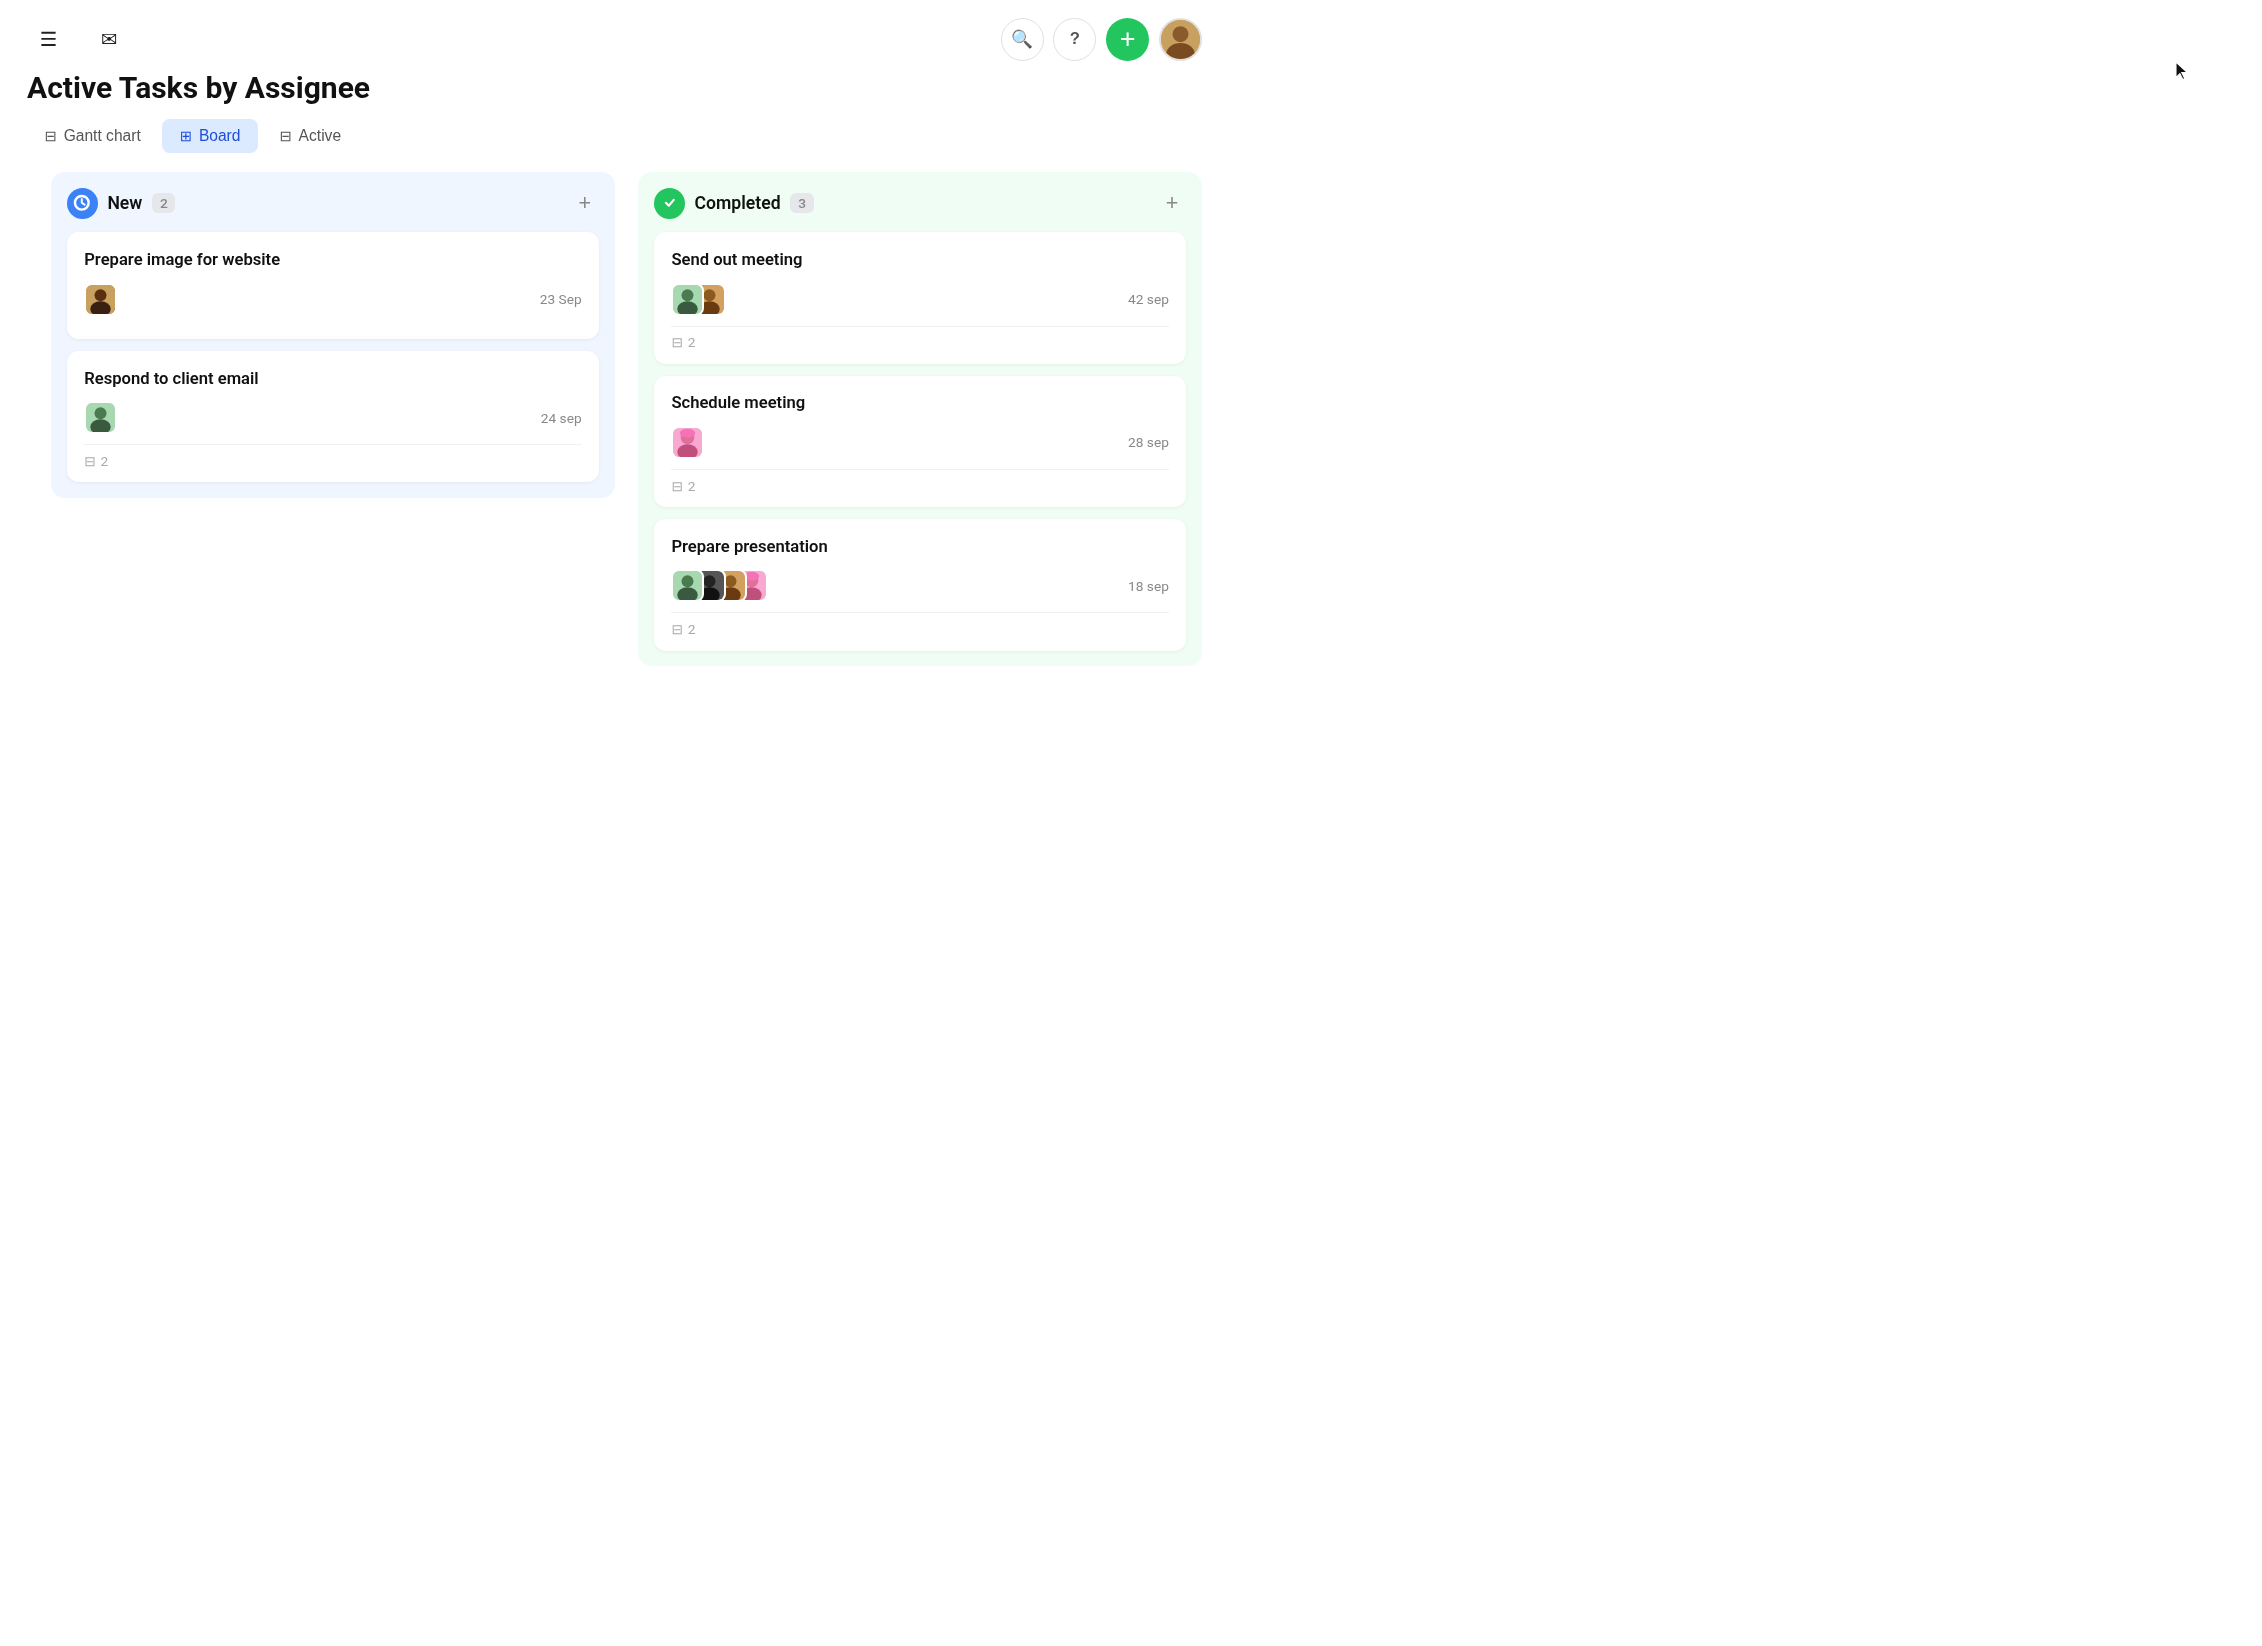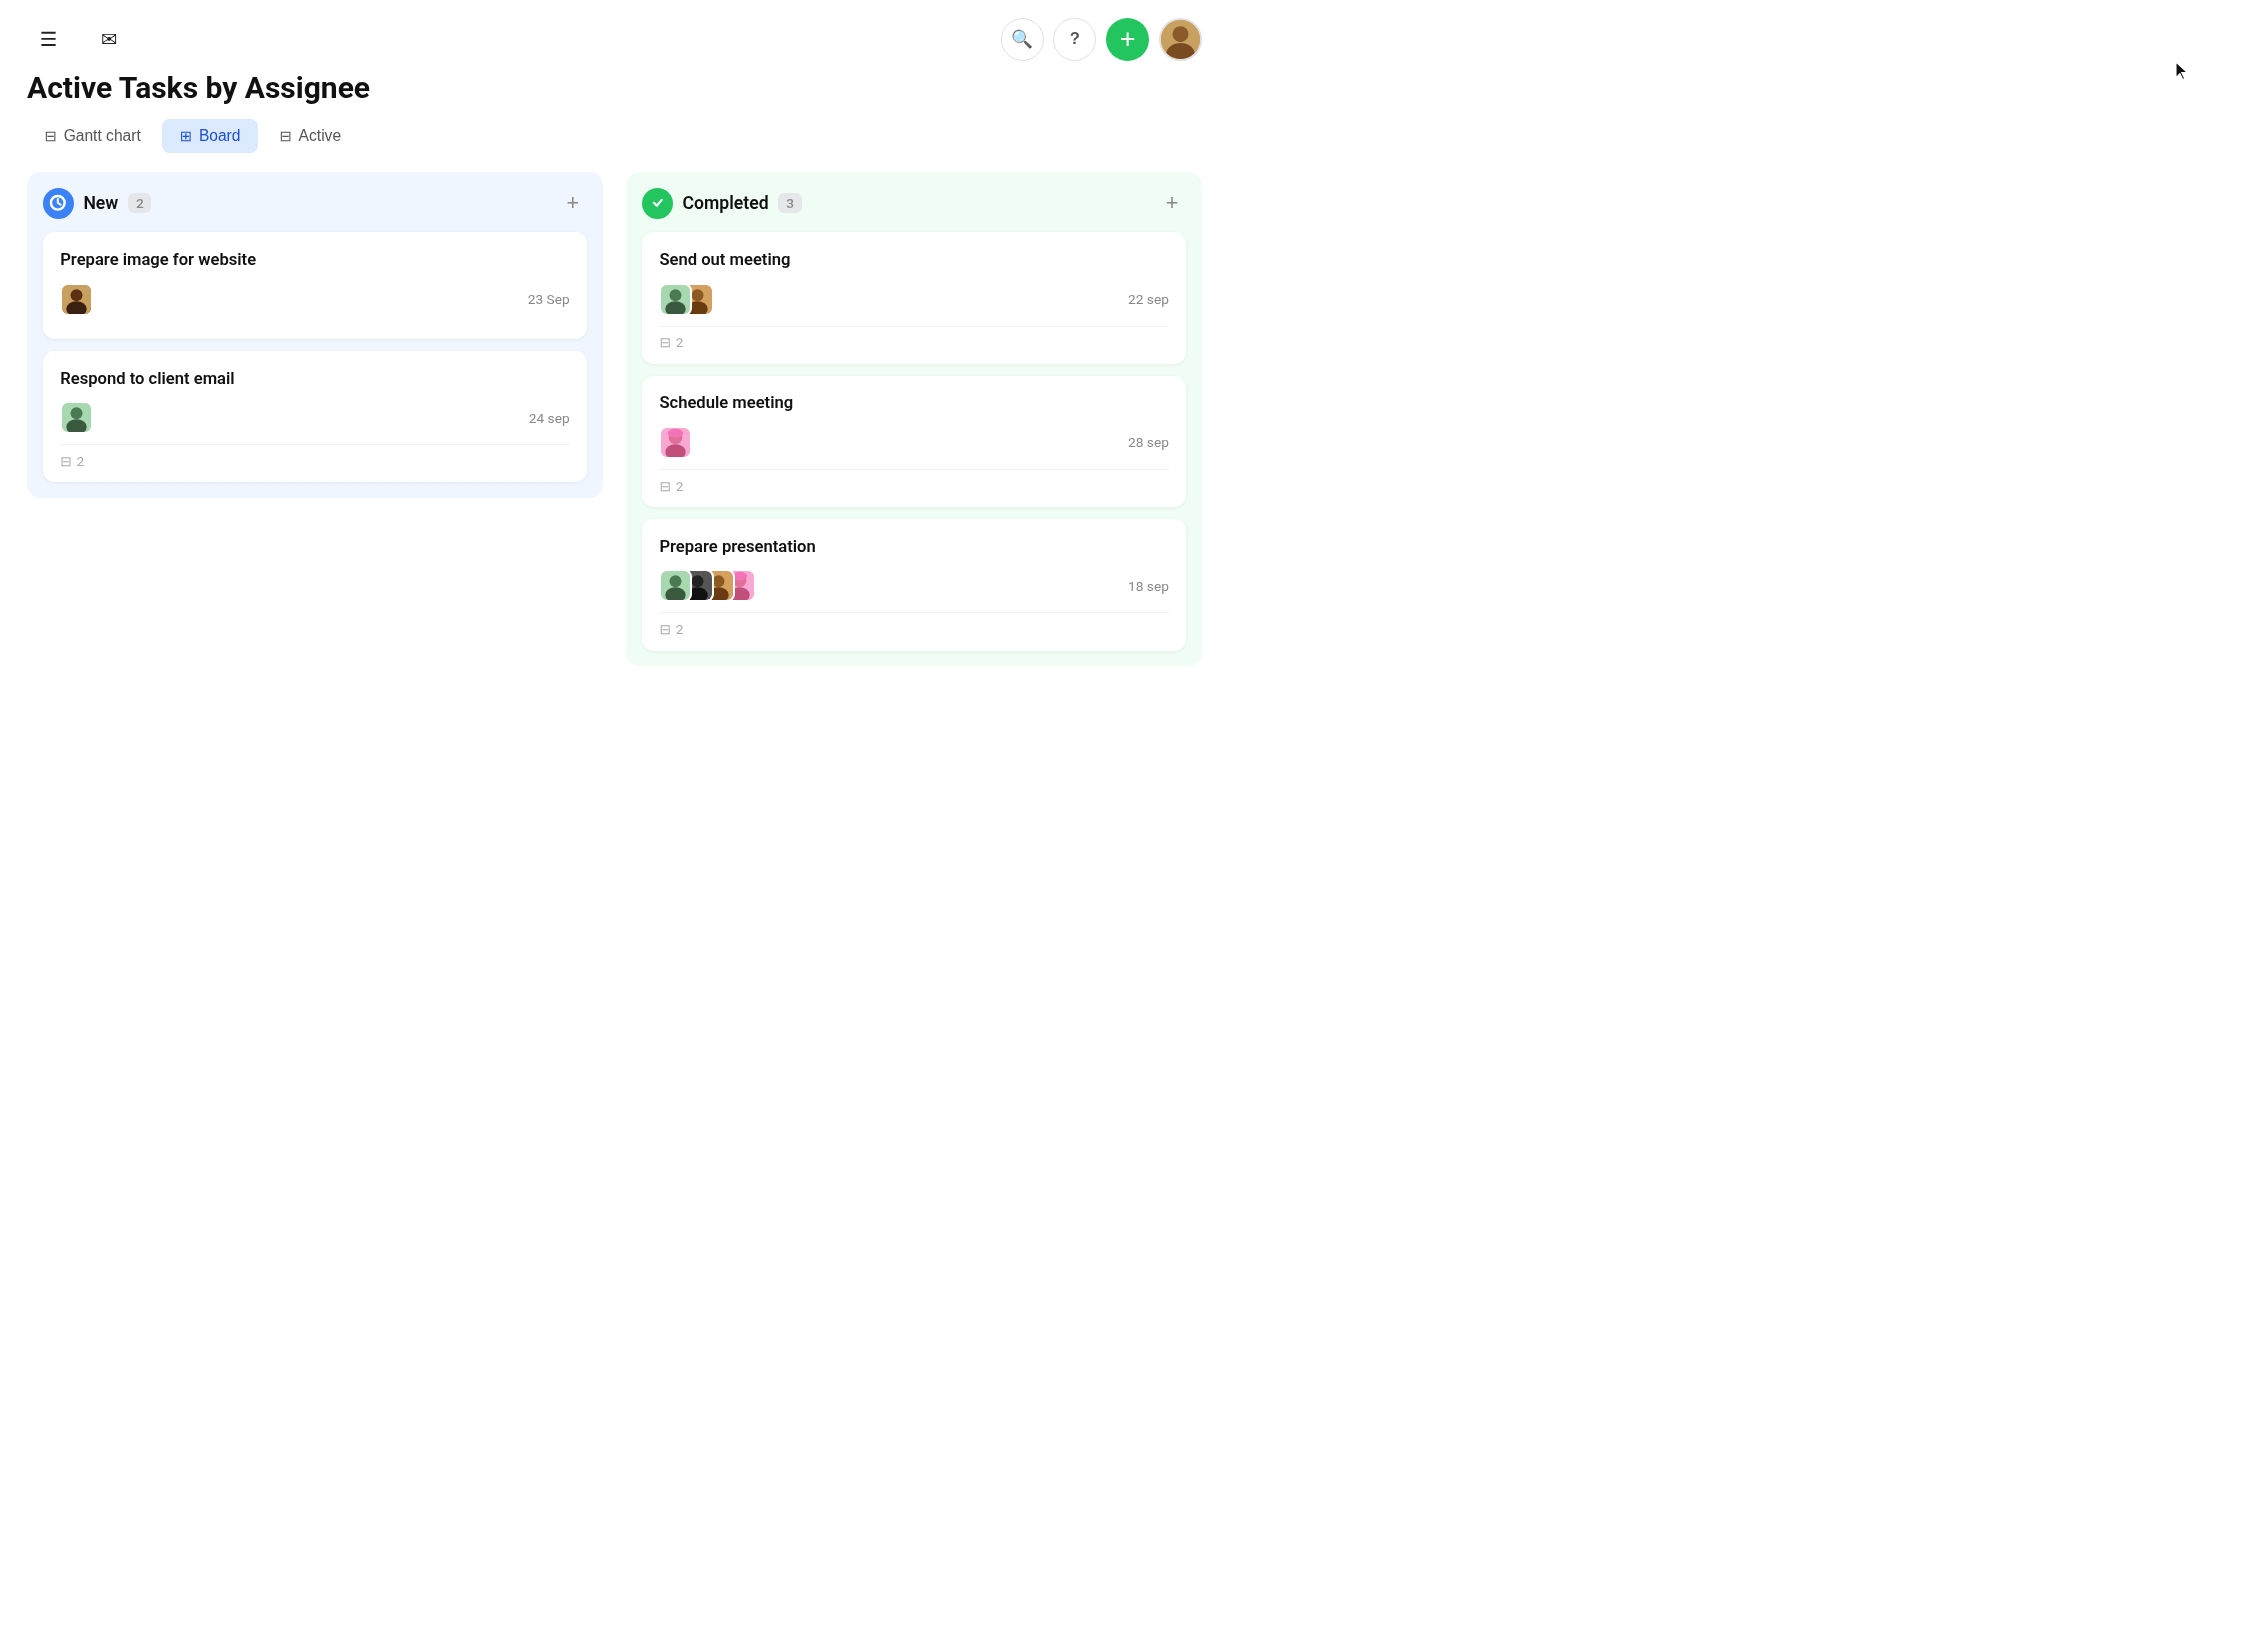--- a/index.html
+++ b/index.html
@@ -106,20 +106,21 @@
 
     
     .column {
       flex: 1;
       border-radius: 13.7px;
       padding: 15.6px 15.6px 15.6px 15.6px;
       min-width: 0;
     }
     .column.new-col {
       background: #eff6ff;
+      margin-left: 24px;
     }
     .column.completed-col {
       background: #f0fdf4;
     }
 
     .col-header {
       display: flex;
       align-items: center;
       justify-content: space-between;
       margin-bottom: 13.7px;
@@ -366,21 +367,21 @@
               </svg>
             </div>
             <div class="card-avatar" style="z-index:1; margin-left:-5.9px; position:relative;">
               <svg width="33" height="33" viewBox="0 0 34 34">
                 <rect width="34" height="34" rx="7" fill="#d4a060"></rect>
                 <ellipse cx="17" cy="12" rx="7" ry="7" fill="#8a5a20"></ellipse>
                 <ellipse cx="17" cy="28" rx="12" ry="9" fill="#6a3a10"></ellipse>
               </svg>
             </div>
           </div>
-          <span class="card-date">22 sep</span>
+          <span class="card-date">42 sep</span>
         </div>
         <div class="card-footer">
           <span class="subtask-icon">⊟</span>
           <span>2</span>
         </div>
       </div>
 
       <div class="card">
         <div class="card-title">Schedule meeting</div>
         <div class="card-meta">

